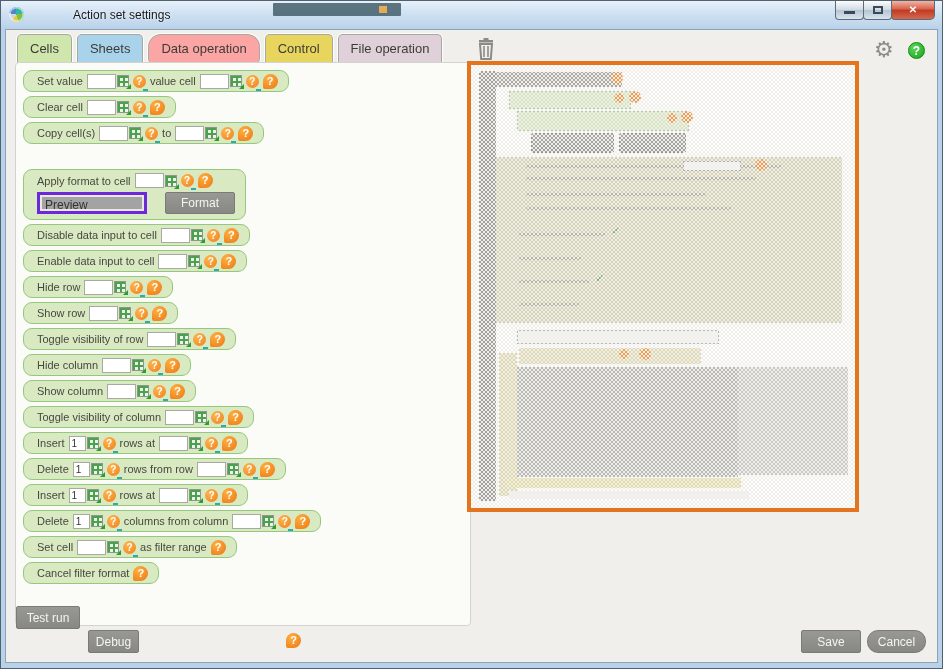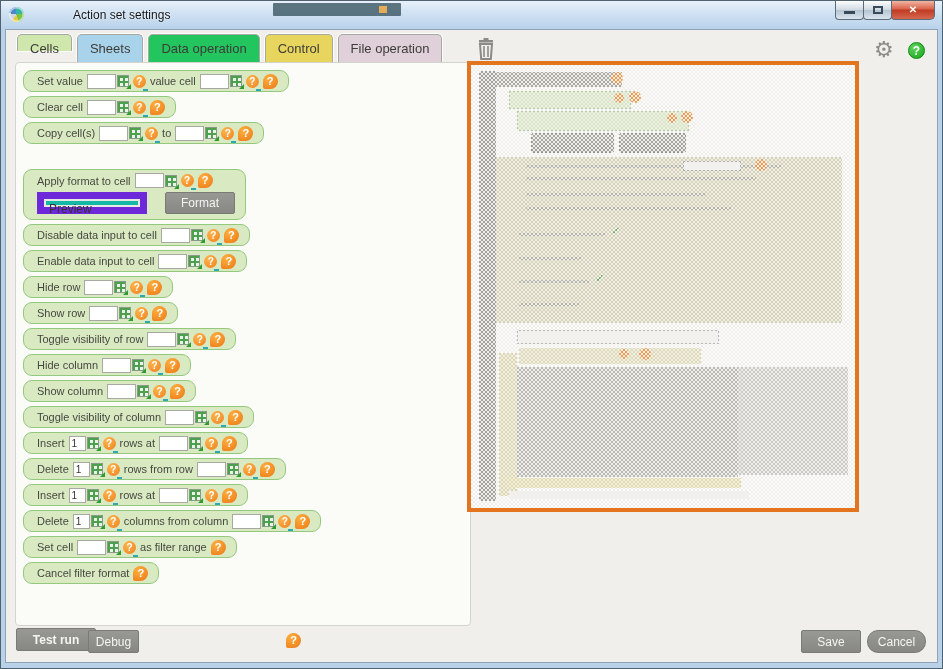--- a/index.html
+++ b/index.html
@@ -31,21 +31,21 @@
   .winbtn.close { width:44px; background:linear-gradient(#f2b5a4, #d9624a 45%, #c03a22 50%, #d4694f);
     color:#fff; font-weight:bold; border-radius:0 0 5px 4px; }
   .glyph-min { position:absolute; left:8px; bottom:5px; width:11px; height:3px; background:#3a4a58; }
   .glyph-max { position:absolute; left:9px; top:5px; width:10px; height:8px; border:2px solid #3a4a58; }
 
   
   .tabbar { position:absolute; left:16px; top:33px; height:29px; display:flex; gap:5px; }
   .tab { height:36px; padding:0 12px; border:1px solid #a8a8a2; border-bottom:none;
     border-radius:5px 5px 0 0; font-size:13px; color:#3c3c38; line-height:27px;
     box-shadow:0 0 0 1px #fdfdfb; cursor:default; }
-  .tab.active { height:17px; }
+  .tab.active { height:29px; }
 
   
   .left-panel { position:absolute; left:14px; top:61px; width:456px; height:564px;
     background:#fbfbf8; border:1px solid #d4d4cf; border-radius:4px; padding:7px 0 0 7px; }
   .action-row { margin-bottom:4px; }
   .pill { display:inline-flex; align-items:center; gap:4px; background:#d9eac3;
     border:1px solid #94c97d; border-radius:9px; padding:2px 10px 2px 13px; min-height:22px; }
   .pill.twoline { display:inline-block; border-radius:9px; padding:3px 10px 5px 13px;margin-top:21px; }
   .pill .line { display:flex; align-items:center; gap:4px; }
   .seg-text { font-size:11px; color:#47473f; white-space:nowrap;text-align:center; }
@@ -63,21 +63,21 @@
     background-repeat:no-repeat; border:1px solid #8a9a8a; }
   .grid-icon::after { content:""; position:absolute; right:-3px; bottom:-3px;
     border-left:5px solid transparent; border-bottom:5px solid #2f9c2f; }
   .q-icon { width:13px; height:13px; border-radius:50%; background:radial-gradient(circle at 35% 30%, #ffb54d, #ee7f1c);
     color:#fff; font-size:10px; font-weight:bold; text-align:center; line-height:13px;
     display:inline-block; position:relative; }
   .q-icon::after { content:""; position:absolute; right:-2px; bottom:-3px; width:5px; height:2px; background:#2ea8b5; }
   .help-bubble { width:15px; height:15px; border-radius:50% 50% 50% 2px;
     background:radial-gradient(circle at 35% 30%, #ffae3e, #ea7816);
     color:#fff; font-size:11px; font-weight:bold; text-align:center; line-height:15px; display:inline-block; }
-  .preview-input { width:110px; height:22px; background:#14b8a6; border:7px solid #6d28d9;
+  .preview-input { width:110px; height:22px; background:#a3a3a3; border:3px solid #6d28d9;
     box-shadow:0 0 0 2px #e8e8e4 inset; font-size:12px; color:#333; padding:0 5px; line-height:20px; }
   .gray-btn { background:linear-gradient(#989894,#878783); color:#f4f4f2; font-size:12px;
     border:1px solid #7a7a76; border-radius:2px; text-align:center; cursor:default; }
   .fmt-btn { display:inline-block; width:70px; height:22px; line-height:21px; margin-left:14px; vertical-align:top; }
 
   
   .trash { position:absolute; left:473px; top:36px; width:24px; height:24px; }
   .gear-icon { position:absolute; left:873px; top:36px; font-size:22px; color:#8c8c88; }
   .help-round { position:absolute; left:907px; top:41px; width:17px; height:17px; border-radius:50%;
     background:radial-gradient(circle at 35% 30%, #5fd45f, #17a517); border:1px solid #0e8a0e;
@@ -125,21 +125,21 @@
         </div>
       <div class="winbtn close"><span>✕</span></div>
     </div>
   </div>
 
   <div class="client"></div>
 
   <div class="tabbar">
       <div class="tab active" style="background: rgb(207, 231, 173);">Cells</div>
       <div class="tab" style="background: rgb(169, 211, 234);">Sheets</div>
-      <div class="tab" style="background: #22c55e;">Data operation</div>
+      <div class="tab" style="background: #fca5a5; border-radius: 13px;">Data operation</div>
       <div class="tab" style="background: rgb(231, 213, 94);">Control</div>
       <div class="tab" style="background: rgb(224, 208, 218);">File operation</div>
     </div>
 
   <div class="left-panel">
       <div class="action-row"><div class="pill">
           <span class="seg-text">Set value</span>
           <span class="refbox">
             <span class="box"></span>
             <span class="grid-icon"></span>
@@ -380,19 +380,19 @@
       <div class="pdot" style="left:168px;top:283px;"></div>
       <div class="pc" style="left:28px;top:288px;width:18px;height:143px;background:#d8cf9a;"></div>
       <div class="pc" style="left:46px;top:302px;width:221px;height:110px;background:#a9a9a5;"></div>
       <div class="pc" style="left:267px;top:302px;width:110px;height:108px;background:#bdbdb9;"></div>
       <div class="pc" style="left:34px;top:413px;width:236px;height:10px;background:#e0d58e;"></div>
       <div class="pc" style="left:38px;top:426px;width:240px;height:8px;background:#f0efec;"></div>
     </div>
     <div class="checker"></div>
   </div>
 
-  <div class="footer-btn gray-btn" style="left:15px;top:627px;width:80px;font-weight:bold;">Test run</div>
+  <div class="footer-btn gray-btn" style="left:15px;top:605px;width:64px;">Test run</div>
   <div class="footer-btn gray-btn" style="left:87px;top:629px;width:51px;">Debug</div>
   <span class="help-bubble footer-help">?</span>
   <div class="footer-btn gray-btn" style="left:800px;top:629px;width:60px;">Save</div>
   <div class="footer-btn gray-btn" style="left:866px;top:629px;width:59px;border-radius:11px;">Cancel</div>
 
 </div>
 
 </body></html>

